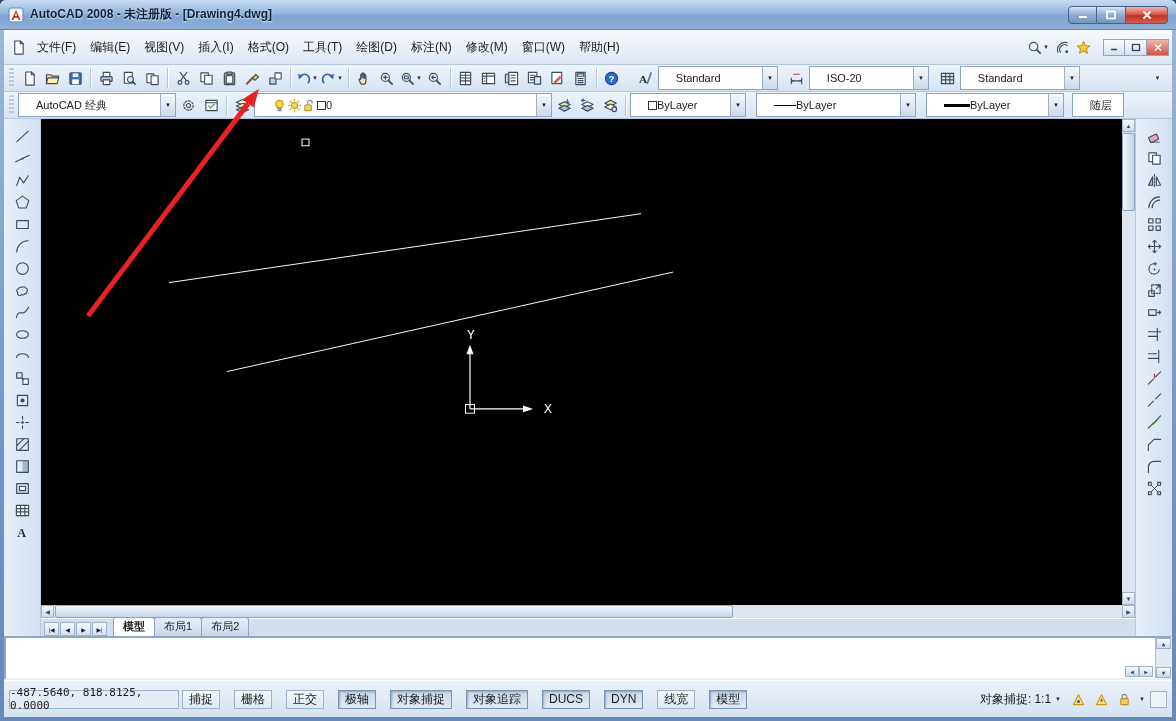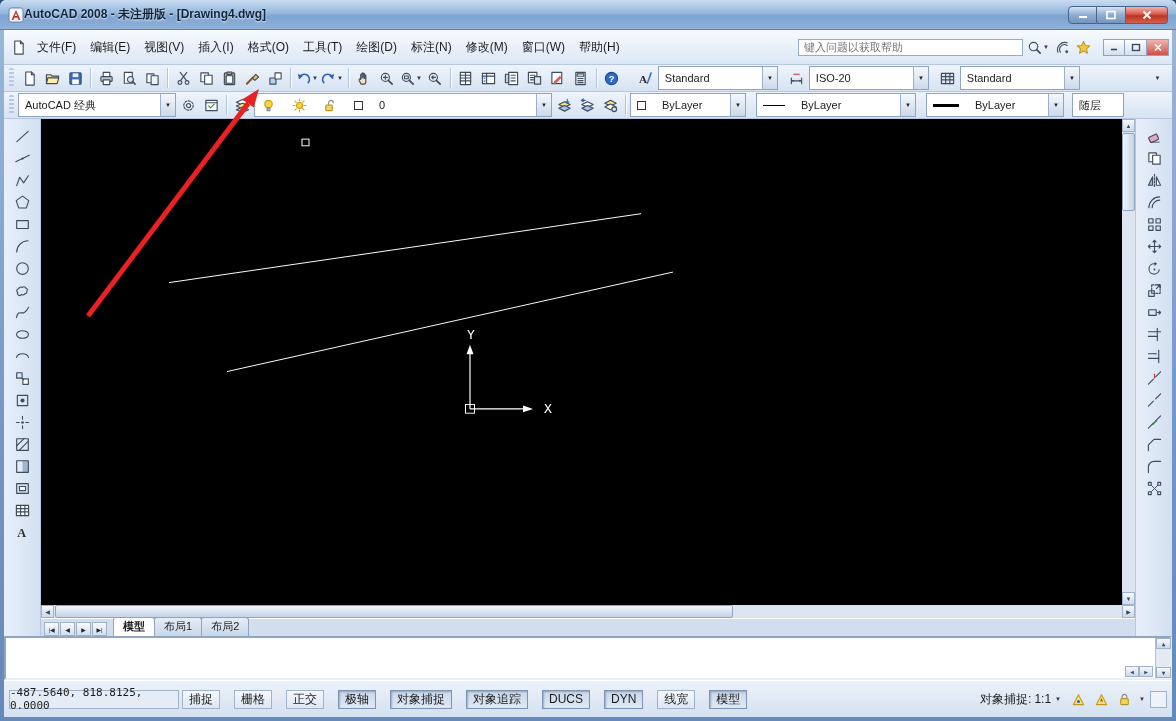--- a/index.html
+++ b/index.html
@@ -6,21 +6,21 @@
   html,body { width:1176px; height:721px; overflow:hidden; background:#2b4a6b;
     font-family:"Liberation Sans","DejaVu Sans",sans-serif; font-size:12px; color:#1c1c1c; }
 
   .frame { position:absolute; inset:0; background:linear-gradient(#9db9da,#7396c4 60%,#6589b8);
     border-radius:6px 6px 0 0; }
 
   
   .titlebar { height:30px; display:flex; align-items:center; padding:0 8px;
     background:linear-gradient(#c9dcf0,#94b6dc 45%,#7da4d2 55%,#8fb0d8);
     border-radius:6px 6px 0 0; border-bottom:1px solid #5c82b4; }
-  .titlebar .title { font-weight:bold; font-size:12px; color:#10243c;
+  .titlebar .title { margin-left:6px; font-weight:bold; font-size:12px; color:#10243c;
     text-shadow:0 1px 2px rgba(255,255,255,.8); white-space:nowrap; }
   .winbtns { margin-left:auto; display:flex; }
   .wbtn { width:29px; height:18px; display:flex; align-items:center; justify-content:center;
     background:linear-gradient(#d5e3f2,#8fadd0 50%,#7395bf); border:1px solid #46638c; }
   .wbtn.min { border-radius:4px 0 0 4px; }
   .wbtn.max { border-left:none; }
   .wbtn.close { width:42px; border-left:none; border-radius:0 4px 4px 0;
     background:linear-gradient(#f3b3a9,#d9594a 45%,#bc3423 55%,#d2604f); }
 
   
@@ -48,21 +48,21 @@
     background:linear-gradient(#eef4fb,#d7e3f3); border-bottom:1px solid #b7c7dd; overflow:hidden; }
   .grip { width:5px; height:20px; margin:0 3px 0 1px;
     background:repeating-linear-gradient(#b9c8dc 0 2px, transparent 2px 4px); border-radius:2px; }
   .tbtn { height:22px; min-width:22px; display:flex; align-items:center; justify-content:center;
     border:1px solid transparent; border-radius:2px; cursor:default; }
   .tsep { width:1px; height:20px; background:#b4c4d9; box-shadow:1px 0 0 #fff; margin:0 3px; }
   .icon { display:inline-flex; align-items:center; justify-content:center; }
   .icon svg { display:block; }
 
   .combo { height:24px; background:#fff; border:1px solid #8ea4c0; display:flex;
-    align-items:center; font-size:11px; padding-left:6px; gap:16px; white-space:nowrap; }
+    align-items:center; font-size:11px; padding-left:17px; gap:0; white-space:nowrap; }
   .combo .val { flex:1; overflow:hidden; }
   .combo .arrow-btn { width:15px; height:100%; margin-left:auto; flex:none;
     background:linear-gradient(#f4f8fc,#ccd9ea); border-left:1px solid #9eb0c8;
     display:flex; align-items:center; justify-content:center; font-size:6px; color:#223; }
   .swatch { width:9px; height:9px; background:#fff; border:1px solid #333; flex:none; }
   .lw-sample { width:26px; height:3px; background:#000; flex:none; }
   .lt-sample { width:22px; height:1px; background:#000; flex:none; }
 
   
   .main { flex:1; display:flex; min-height:0; }
@@ -174,21 +174,20 @@
           <div class="menu-item">插入(I)</div>
           <div class="menu-item">格式(O)</div>
           <div class="menu-item">工具(T)</div>
           <div class="menu-item">绘图(D)</div>
           <div class="menu-item">标注(N)</div>
           <div class="menu-item">修改(M)</div>
           <div class="menu-item">窗口(W)</div>
           <div class="menu-item">帮助(H)</div>
         </div>
       <div class="infocenter">
-        <input class="ic-input" placeholder="键入问题以获取帮助" style="">
         <div class="ic-btn">
           <span class="icon">
               <svg viewBox="0 0 16 16" width="15" height="15" fill="none" stroke="#3f4c5c" stroke-width="1.2" stroke-linecap="round" stroke-linejoin="round">
                 <circle cx="7" cy="7" r="4.5"></circle>
                 <path d="M10.3 10.3L14 14" stroke-width="1.8"></path>
               </svg>
             </span>
             <span class="dd-glyph">▼</span>
         </div>
         <div class="ic-btn">

